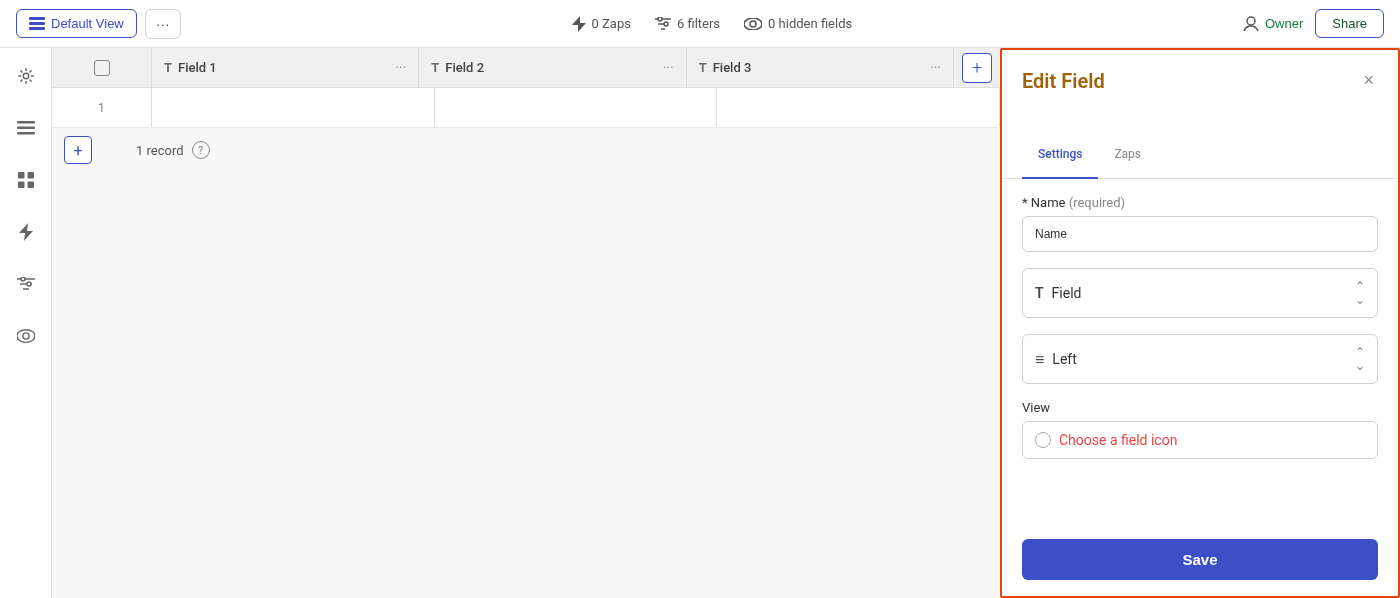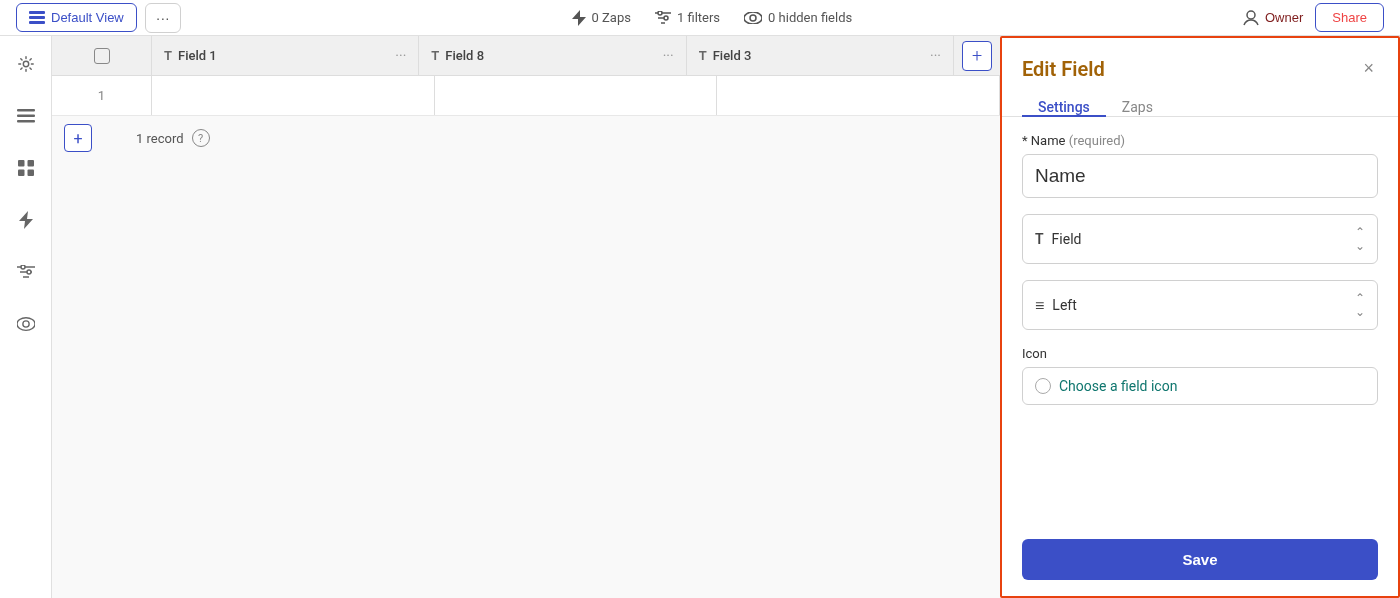--- a/index.html
+++ b/index.html
@@ -1,42 +1,42 @@
 <!DOCTYPE html>
 <html><head>
   <meta charset="utf-8">
   <style>
     * { box-sizing: border-box; margin: 0; padding: 0; }
     body { font-family: -apple-system, BlinkMacSystemFont, 'Segoe UI', Roboto, sans-serif; background: #f5f5f5; width: 1400px; height: 598px; overflow: hidden; display: flex; flex-direction: column; }
 
     
     .topbar {
       display: flex; align-items: center; justify-content: space-between;
-      padding: 0 16px; height: 36px; background: #fff; border-bottom: 1px solid #e0e0e0;
+      padding: 0 16px; height: 48px; background: #fff; border-bottom: 1px solid #e0e0e0;
     }
     .topbar-left { display: flex; align-items: center; gap: 8px; }
     .default-view-btn {
       display: flex; align-items: center; gap: 6px;
       border: 1px solid #3b4fc7; border-radius: 6px; padding: 6px 12px;
       background: #fff; color: #3b4fc7; font-size: 13px; font-weight: 500; cursor: pointer;
     }
     .more-btn {
       border: 1px solid #d0d0d0; border-radius: 6px; padding: 6px 10px;
       background: #fff; color: #555; font-size: 14px; cursor: pointer;
     }
     .topbar-center { display: flex; align-items: center; gap: 24px; }
     .topbar-center-item { display: flex; align-items: center; gap: 6px; color: #555; font-size: 13px; cursor: pointer; }
     .topbar-right { display: flex; align-items: center; gap: 12px; }
     .owner-btn {
       display: flex; align-items: center; gap: 6px;
-      background: none; border: none; color: #7f1d1d; font-size: 13px; cursor: pointer;
+      background: none; border: none; color: #15803d; font-size: 13px; cursor: pointer;
     }
     .share-btn {
       border: 1px solid #3b4fc7; border-radius: 6px; padding: 6px 16px;
-      background: #fff; color: #ef4444; font-size: 13px; font-weight: 500; cursor: pointer;
+      background: #fff; color: #14532d; font-size: 13px; font-weight: 500; cursor: pointer;
     }
 
     
     .main-layout { display: flex; flex: 1; overflow: hidden; }
 
     
     .left-sidebar {
       width: 52px; background: #fff; border-right: 1px solid #e0e0e0;
       display: flex; flex-direction: column; align-items: center; padding: 12px 0; gap: 20px;
     }
@@ -66,31 +66,31 @@
     .edit-field-panel {
       width: 400px; min-width: 400px; background: #fff;
       border: 2.5px solid #e8420f; border-radius: 2px;
       display: flex; flex-direction: column; overflow: hidden;
     }
     .panel-header { display: flex; align-items: center; justify-content: space-between; padding: 16px 20px 0; }
     .panel-title { font-size: 20px; font-weight: 600; color: #a16207; }
     .panel-close { background: none; border: none; font-size: 18px; color: #888; cursor: pointer; padding: 4px; }
 
     .panel-tabs { display: flex; padding: 0 20px; margin-top: 8px; border-bottom: 1px solid #e0e0e0; }
-    .panel-tab { padding: 8px 16px 0; font-size: 14px; color: #888; cursor: pointer; border-bottom: 2px solid transparent; margin-bottom: -1px; }
+    .panel-tab { padding: 8px 16px 16px; font-size: 12px; color: #888; cursor: pointer; border-bottom: 2px solid transparent; margin-bottom: -1px; margin-top: 36px; }
     .panel-tab.active { color: #3b4fc7; border-bottom-color: #3b4fc7; font-weight: 500; }
 
     .panel-body { flex: 1; padding: 16px 20px; display: flex; flex-direction: column; gap: 16px; overflow-y: auto; }
 
     .form-group { display: flex; flex-direction: column; gap: 6px; }
     .form-label { font-size: 13px; color: #333; }
     .form-label .required-text { color: #888; font-weight: 400; }
     .form-input {
       border: 1px solid #d0d0d0; border-radius: 6px; padding: 10px 12px;
-      font-size: 19px; color: #333; outline: none;
+      font-size: 12px; color: #333; outline: none;
     }
     .select-display {
       border: 1px solid #d0d0d0; border-radius: 6px; padding: 10px 12px;
       font-size: 14px; color: #333; display: flex; align-items: center; justify-content: space-between;
       cursor: pointer;
     }
     .select-display-inner { display: flex; align-items: center; gap: 8px; }
     .select-arrow { color: #888; font-size: 12px; }
 
     .icon-field {
@@ -136,21 +136,21 @@
       <span>0 Zaps</span>
     </div>
     <div class="topbar-center-item">
       <svg width="16" height="14" viewBox="0 0 16 14">
         <line x1="0" y1="2" x2="16" y2="2" stroke="#555" stroke-width="1.5"></line>
         <line x1="3" y1="7" x2="13" y2="7" stroke="#555" stroke-width="1.5"></line>
         <line x1="6" y1="12" x2="10" y2="12" stroke="#555" stroke-width="1.5"></line>
         <circle cx="5" cy="2" r="2" fill="#fff" stroke="#555" stroke-width="1.5"></circle>
         <circle cx="11" cy="7" r="2" fill="#fff" stroke="#555" stroke-width="1.5"></circle>
       </svg>
-      <span>1 filters</span>
+      <span>6 filters</span>
     </div>
     <div class="topbar-center-item">
       <svg width="18" height="12" viewBox="0 0 18 12">
         <ellipse cx="9" cy="6" rx="9" ry="6" fill="none" stroke="#555" stroke-width="1.5"></ellipse>
         <circle cx="9" cy="6" r="3" fill="none" stroke="#555" stroke-width="1.5"></circle>
       </svg>
       <span>0 hidden fields</span>
     </div>
   </div>
   <div class="topbar-right">
@@ -220,21 +220,21 @@
       <div class="th-cell">
         <div class="th-cell-label">
           <span style="font-weight:600;color:#666;font-size:13px">T</span>
           <span>Field 1</span>
         </div>
         <span class="th-dots">···</span>
       </div>
       <div class="th-cell">
         <div class="th-cell-label">
           <span style="font-weight:600;color:#666;font-size:13px">T</span>
-          <span>Field 8</span>
+          <span>Field 2</span>
         </div>
         <span class="th-dots">···</span>
       </div>
       <div class="th-cell">
         <div class="th-cell-label">
           <span style="font-weight:600;color:#666;font-size:13px">T</span>
           <span>Field 3</span>
         </div>
         <span class="th-dots">···</span>
       </div>
@@ -292,24 +292,24 @@
         <div class="select-display">
           <div class="select-display-inner">
             <span style="font-size:16px;color:#444">≡</span>
             <span>Left</span>
           </div>
           <span class="select-arrow">⌃<br style="line-height:2px">⌄</span>
         </div>
       </div>
 
       <div class="form-group">
-        <div class="form-label">Icon</div>
+        <div class="form-label">View</div>
         <div class="icon-field">
           <div class="icon-circle"></div>
-          <span style="color:#0f766e;font-size:14px">Choose a field icon</span>
+          <span style="color:#ef4444;font-size:14px">Choose a field icon</span>
         </div>
       </div>
     </div>
 
     <div class="panel-footer">
       <button class="save-btn">Save</button>
     </div>
   </div>
 
 </div>

